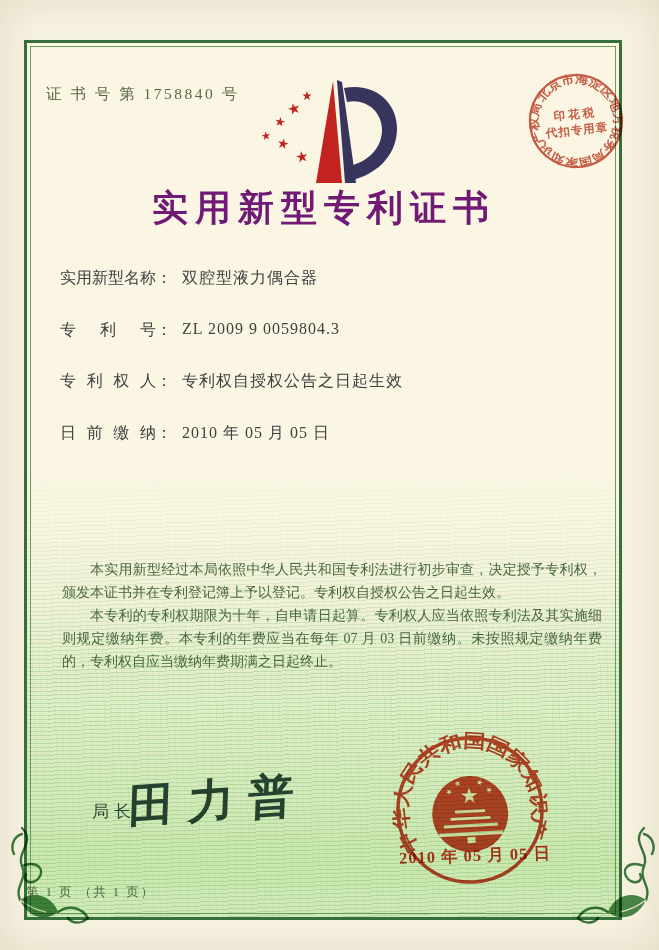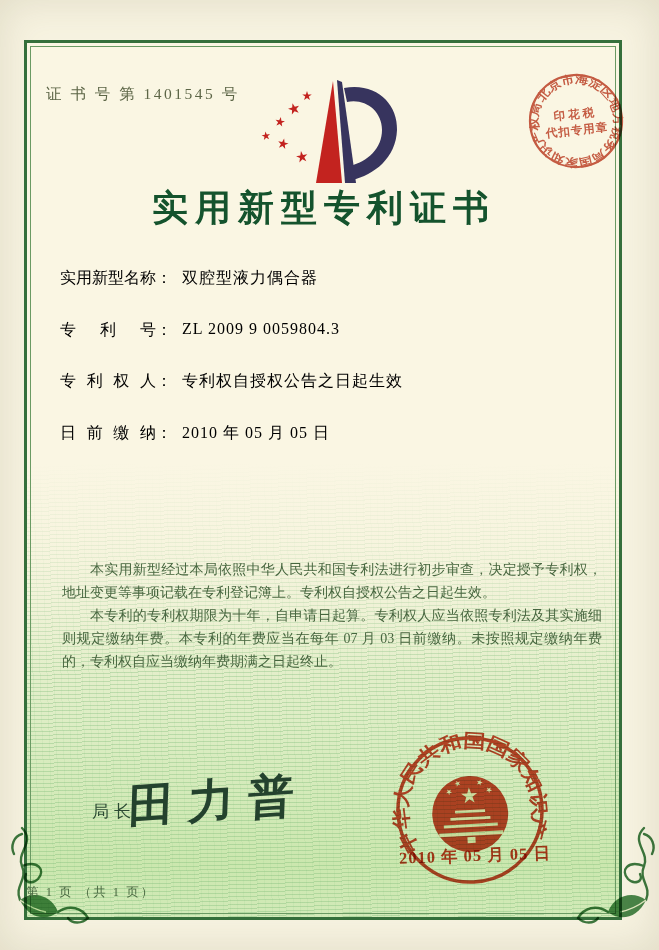--- a/index.html
+++ b/index.html
@@ -16,24 +16,24 @@
       linear-gradient(180deg, rgba(250,246,227,1) 0%, rgba(250,246,227,1) 48%, rgba(250,246,227,0) 72%),
       repeating-linear-gradient(178deg, rgba(104,176,104,.30) 0px, rgba(104,176,104,.30) 1px, rgba(0,0,0,0) 1px, rgba(0,0,0,0) 4px),
       repeating-linear-gradient(88deg, rgba(120,190,120,.10) 0px, rgba(120,190,120,.10) 1px, rgba(0,0,0,0) 1px, rgba(0,0,0,0) 7px),
       linear-gradient(180deg, #faf6e3 0%, #f4f2d9 55%, #ddedc4 78%, #cbe7ae 94%, #d2eab8 100%);
   }
   .frame-inner{position:absolute;inset:3px;border:1px solid #6a9a63;pointer-events:none;}
   .cert-no{position:absolute;left:46px;top:84px;font-size:15.5px;letter-spacing:2.5px;color:#5d6647;}
   .logo{position:absolute;left:252px;top:78px;width:150px;height:112px;}
   .title{
     position:absolute;left:26px;top:184px;width:596px;text-align:center;
-    font-size:36px;font-weight:bold;letter-spacing:7px;color:#14532d;
+    font-size:36px;font-weight:bold;letter-spacing:7px;color:#701a75;
   }
   .fields{position:absolute;left:60px;top:268px;width:540px;}
-  .field-row{height:51.5px;font-size:16px;color:#000000;white-space:nowrap;}
+  .field-row{height:51.5px;font-size:16px;color:#404040;white-space:nowrap;}
   .field-label{display:inline-block;width:96px;text-align:justify;text-align-last:justify;vertical-align:top;}
   .field-colon{display:inline-block;vertical-align:top;}
   .field-value{display:inline-block;margin-left:10px;letter-spacing:1px;vertical-align:top;}
   .body-text{
     position:absolute;left:62px;top:558px;width:540px;
     font-size:14px;line-height:23px;text-align:justify;color:#47663f;
   }
   .body-text p{margin:0;text-indent:2em;}
   .issuer-label{position:absolute;left:92px;top:800px;font-size:17px;letter-spacing:5px;color:#2b4a33;text-align:center;}
   .signature{
@@ -63,21 +63,21 @@
       <path id="star" d="M0,-1 L0.2245,-0.309 L0.951,-0.309 L0.363,0.118 L0.5878,0.809 L0,0.382 L-0.5878,0.809 L-0.363,0.118 L-0.951,-0.309 L-0.2245,-0.309 Z"></path>
       <path id="tax-ring-path" d="M -38,0 A 38,38 0 1 1 38,0 A 38,38 0 1 1 -38,0" transform="rotate(35)"></path>
       <path id="office-ring-path" d="M -52,36 A 63,63 0 1 1 52,36"></path>
     </defs>
   </svg>
 
   <div class="frame">
     <div class="frame-inner"></div>
   </div>
 
-  <div class="cert-no">证 书 号 第 1401545 号</div>
+  <div class="cert-no">证 书 号 第 1758840 号</div>
 
   <svg class="logo" viewBox="0 0 150 112">
     <g fill="#c3231f">
       <use href="#star" transform="translate(55,18) scale(5)"></use>
       <use href="#star" transform="translate(42,31) scale(6) rotate(-15)"></use>
       <use href="#star" transform="translate(28,44) scale(5) rotate(10)"></use>
       <use href="#star" transform="translate(14,58) scale(4.5) rotate(-8)"></use>
       <use href="#star" transform="translate(31,66) scale(5.5) rotate(12)"></use>
       <use href="#star" transform="translate(50,79) scale(6) rotate(-10)"></use>
     </g>
@@ -106,21 +106,21 @@
     </div>
     <div class="field-row">
       <span class="field-label">专 利 权 人</span><span class="field-colon">：</span><span class="field-value">专利权自授权公告之日起生效</span>
     </div>
     <div class="field-row">
       <span class="field-label">日前缴纳</span><span class="field-colon">：</span><span class="field-value">2010 年 05 月 05 日</span>
     </div>
   </div>
 
   <div class="body-text">
-    <p>本实用新型经过本局依照中华人民共和国专利法进行初步审查，决定授予专利权，地址变更等事项记载在专利登记簿上。专利权自授权公告之日起生效。</p>
+    <p>本实用新型经过本局依照中华人民共和国专利法进行初步审查，决定授予专利权，颁发本证书并在专利登记簿上予以登记。专利权自授权公告之日起生效。</p>
     <p>本专利的专利权期限为十年，自申请日起算。专利权人应当依照专利法及其实施细则规定缴纳年费。本专利的年费应当在每年 07 月 03 日前缴纳。未按照规定缴纳年费的，专利权自应当缴纳年费期满之日起终止。</p>
   </div>
 
   <div class="issuer-label">局长</div>
   <div class="signature">田力普</div>
 
   <svg class="office-seal" viewBox="-85 -85 170 170">
     <circle cx="0" cy="0" r="72" fill="none" stroke="#cc3d22" stroke-width="3.5"></circle>
     <text fill="#cc3d22" font-size="19" font-weight="bold">
       <textPath href="#office-ring-path" textLength="310" lengthAdjust="spacingAndGlyphs">中华人民共和国国家知识产权局</textPath>

